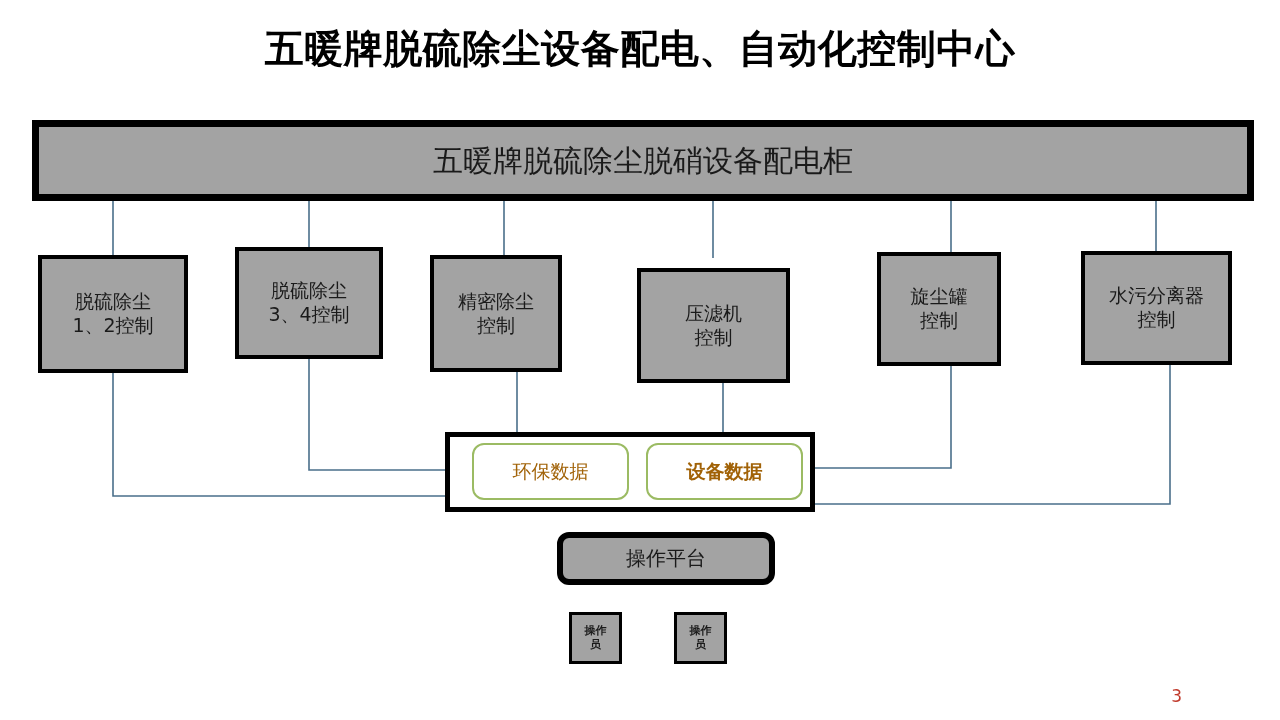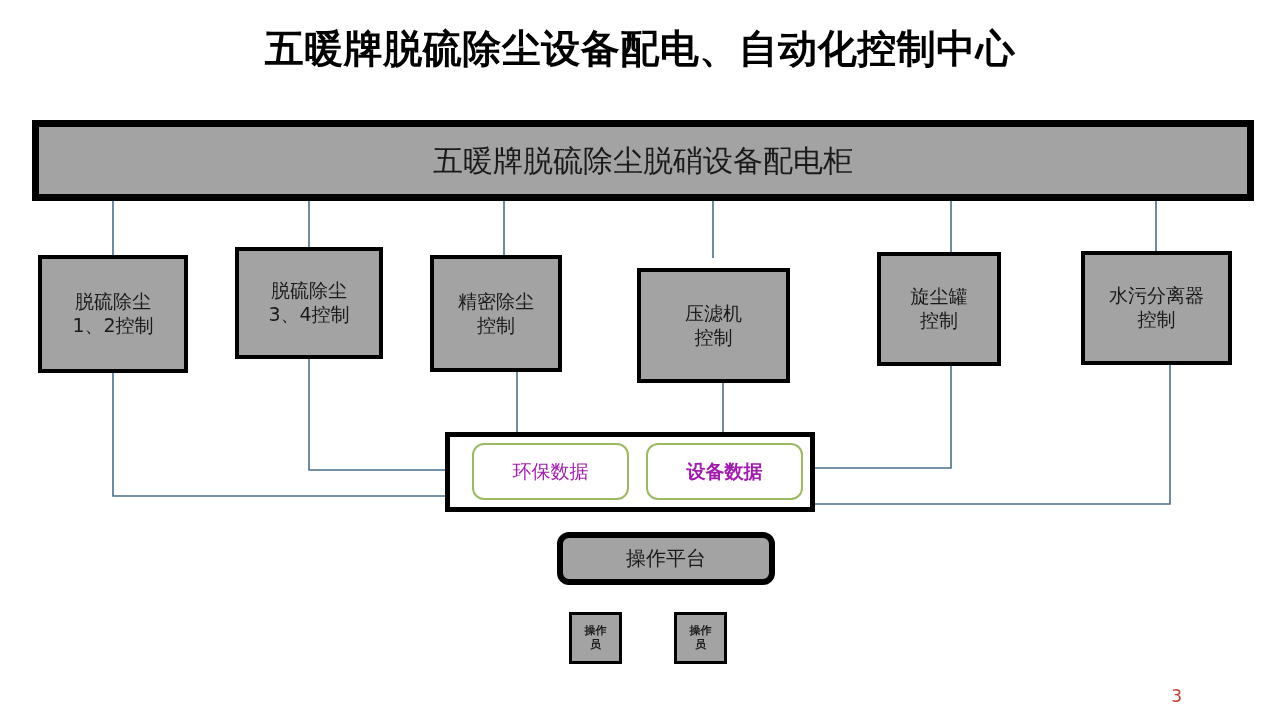--- a/index.html
+++ b/index.html
@@ -72,21 +72,21 @@
   .data-chip {
     position: absolute;
     box-sizing: border-box;
     background: #ffffff;
     border: 2px solid #9BBB63;
     border-radius: 12px;
     display: flex;
     align-items: center;
     justify-content: center;
     font-size: 19px;
-    color: #a21caf;
+    color: #a16207;
     z-index: 7;
   }
 
   .platform-box {
     left: 557px;
     top: 532px;
     width: 218px;
     height: 53px;
     border-width: 6px;
     border-radius: 12px;

